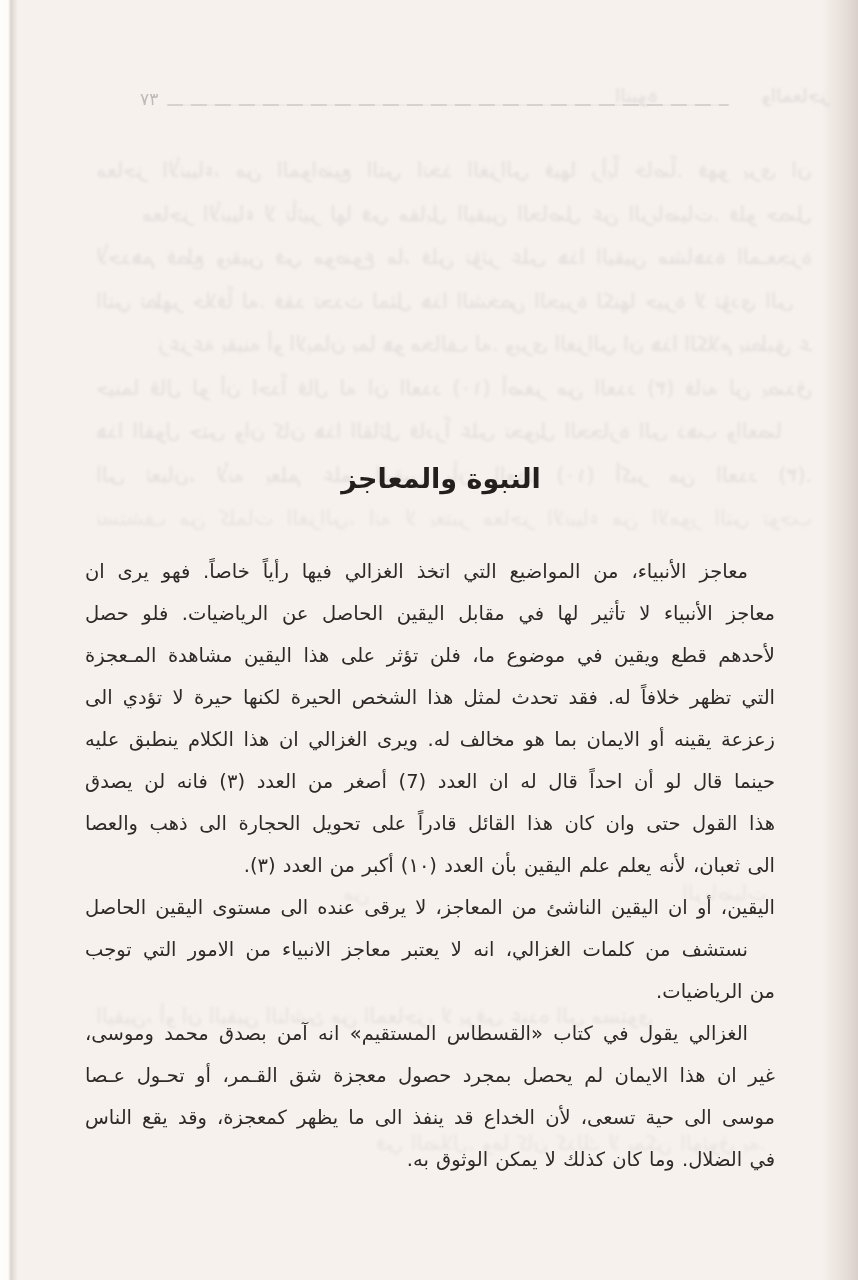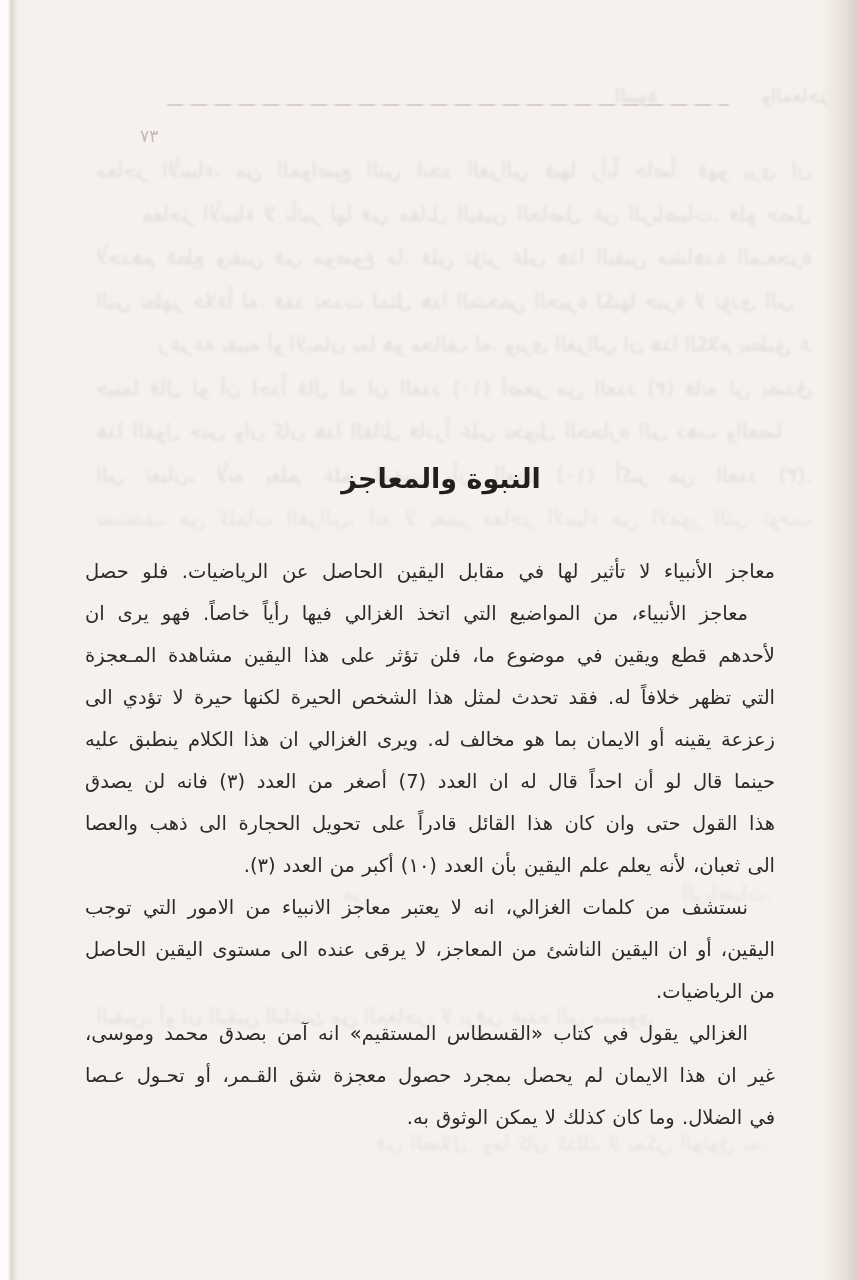--- a/index.html
+++ b/index.html
@@ -26,21 +26,20 @@
   .edge-right {
     position: absolute; right: 0; top: 0; bottom: 0; width: 36px;
     background: linear-gradient(to left,
       #d9d0cb 0px, rgba(224,215,210,0.75) 12px, rgba(246,241,236,0) 36px);
   }
   
   .page-number {
     position: absolute; left: 140px; top: 89px;
     font-size: 17px; color: #b3aaab; opacity: .8;
     letter-spacing: 1px;
-    margin-top: 37px;
   }
   .header-rule {
     position: absolute; left: 167px; top: 104px;
     width: 562px; height: 2px; border-radius: 1px;
     background: repeating-linear-gradient(90deg,
       rgba(160,150,148,0.35) 0 16px,
       rgba(160,150,148,0.08) 16px 24px);
   }
   
   .ghost, .ghost-line {
@@ -122,37 +121,38 @@
     <div class="ghost-line">حينما قال لو أن احداً قال له ان العدد (١٠) أصغر من العدد (٣) فانه لن يصدق</div>
     <div class="ghost-line">هذا القول حتى وان كان هذا القائل قادراً على تحويل الحجارة الى ذهب والعصا</div>
     <div class="ghost-line">الى ثعبان، لأنه يعلم علم اليقين بأن العدد (١٠) أكبر من العدد (٣).</div>
     <div class="ghost-line">نستشف من كلمات الغزالي، انه لا يعتبر معاجز الانبياء من الامور التي توجب</div>
   </div>
 
   <h1 class="heading">النبوة والمعاجز</h1>
 
   <div class="body-text">
     <div class="para">
+      <div class="ln first">معاجز الأنبياء، من المواضيع التي اتخذ الغزالي فيها رأياً خاصاً. فهو يرى ان</div>
       <div class="ln">معاجز الأنبياء لا تأثير لها في مقابل اليقين الحاصل عن الرياضيات. فلو حصل</div>
-      <div class="ln first">معاجز الأنبياء، من المواضيع التي اتخذ الغزالي فيها رأياً خاصاً. فهو يرى ان</div>
       <div class="ln">لأحدهم قطع ويقين في موضوع ما، فلن تؤثر على هذا اليقين مشاهدة المـعجزة</div>
       <div class="ln">التي تظهر خلافاً له. فقد تحدث لمثل هذا الشخص الحيرة لكنها حيرة لا تؤدي الى</div>
       <div class="ln">زعزعة يقينه أو الايمان بما هو مخالف له. ويرى الغزالي ان هذا الكلام ينطبق عليه</div>
       <div class="ln">حينما قال لو أن احداً قال له ان العدد (7) أصغر من العدد (٣) فانه لن يصدق</div>
       <div class="ln">هذا القول حتى وان كان هذا القائل قادراً على تحويل الحجارة الى ذهب والعصا</div>
       <div class="ln last">الى ثعبان، لأنه يعلم علم اليقين بأن العدد (١٠) أكبر من العدد (٣).</div>
     </div>
     <div class="para">
+      <div class="ln">اليقين، أو ان اليقين الناشئ من المعاجز، لا يرقى عنده الى مستوى اليقين الحاصل</div>
       <div class="ln first">نستشف من كلمات الغزالي، انه لا يعتبر معاجز الانبياء من الامور التي توجب</div>
-      <div class="ln">اليقين، أو ان اليقين الناشئ من المعاجز، لا يرقى عنده الى مستوى اليقين الحاصل</div>
       <div class="ln last">من الرياضيات.</div>
     </div>
     <div class="para">
       <div class="ln first">الغزالي يقول في كتاب «القسطاس المستقيم» انه آمن بصدق محمد وموسى،</div>
       <div class="ln">غير ان هذا الايمان لم يحصل بمجرد حصول معجزة شق القـمر، أو تحـول عـصا</div>
+      <div class="ln">موسى الى حية تسعى، لأن الخداع قد ينفذ الى ما يظهر كمعجزة، وقد يقع الناس</div>
       <div class="ln last">في الضلال. وما كان كذلك لا يمكن الوثوق به.</div>
     </div>
   </div>
 
   <div class="ghost-line ghost-a">من الرياضيات.</div>
   <div class="ghost-line ghost-b">اليقين، أو ان اليقين الناشئ من المعاجز، لا يرقى عنده الى مستوى اليقين الحاصل</div>
   <div class="ghost-line ghost-c">في الضلال. وما كان كذلك لا يمكن الوثوق به.</div>
 
 </div>
 

